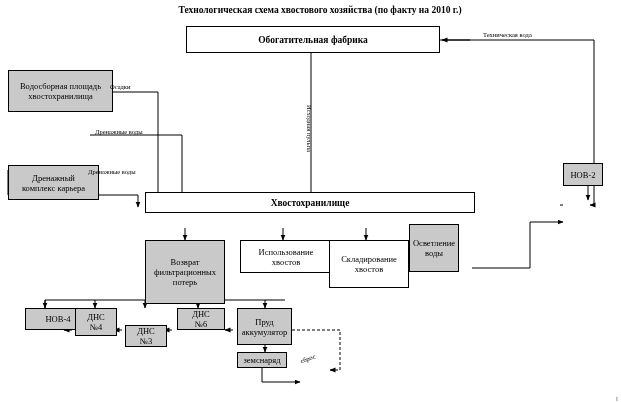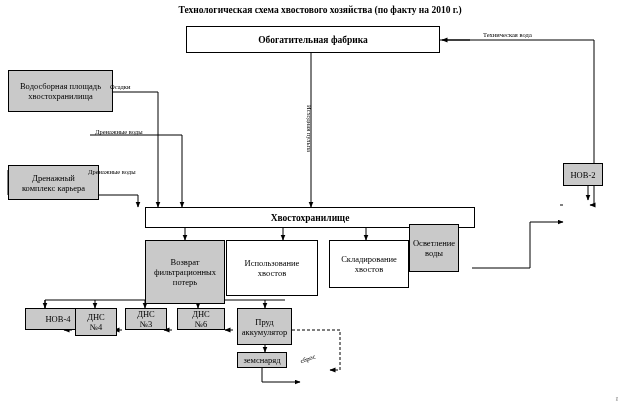--- a/index.html
+++ b/index.html
@@ -147,35 +147,35 @@
 
   <div class="node bold" style="left:186px; top:26px; width:254px; height:27px;">Обогатительная фабрика</div>
 
   <div class="node gray" style="left:8px; top:70px; width:105px; height:42px;">Водосборная площадь хвостохранилища</div>
 
   <div class="node gray" style="left:8px; top:117px; width:91px; height:35px;margin-top:48px;">Дренажный комплекс карьера</div>
 
   <div class="node gray" style="left:563px; top:163px; width:40px; height:23px;">НОВ-2</div>
 
 
-  <div class="node bold" style="left:145px; top:207px; width:330px; height:21px;text-align:center;">Хвостохранилище</div>
+  <div class="node bold" style="left:145px; top:192px; width:330px; height:21px;text-align:center;">Хвостохранилище</div>
 
   <div class="node gray" style="left:145px; top:240px; width:80px; height:64px;">Возврат фильтрационных потерь</div>
 
-  <div class="node" style="left:226px; top:240px; width:92px; height:56px;">Использование хвостов</div>
+  <div class="node" style="left:240px; top:240px; width:92px; height:33px;">Использование хвостов</div>
 
   <div class="node" style="left:329px; top:240px; width:80px; height:48px;">Складирование хвостов</div>
 
   <div class="node gray" style="left:409px; top:224px; width:50px; height:48px;">Осветление воды</div>
 
   <div class="node gray" style="left:25px; top:308px; width:66px; height:22px;">НОВ-4</div>
 
   <div class="node gray" style="left:75px; top:308px; width:42px; height:28px;">ДНС №4</div>
 
-  <div class="node gray" style="left:125px; top:308px; width:42px; height:22px;">ДНС №3</div>
+  <div class="node gray" style="left:125px; top:325px; width:42px; height:22px;">ДНС №3</div>
 
   <div class="node gray" style="left:177px; top:308px; width:48px; height:22px;">ДНС №6</div>
 
   <div class="node gray" style="left:237px; top:308px; width:55px; height:37px;">Пруд аккумулятор</div>
 
   <div class="node gray" style="left:237px; top:352px; width:50px; height:16px;">земснаряд</div>
 
   <div class="node" style="left:300px; top:374px; width:50px; height:17px;margin-top:28px;">р.Чуфичка</div>
 
   <div class="edge-label" style="left:483px; top:31px;">Техническая вода</div>

